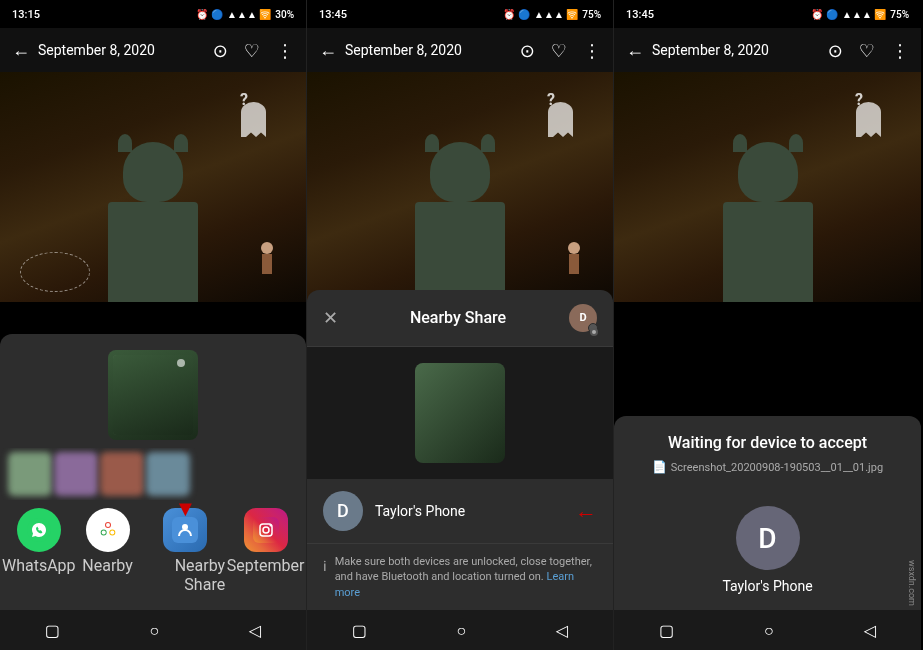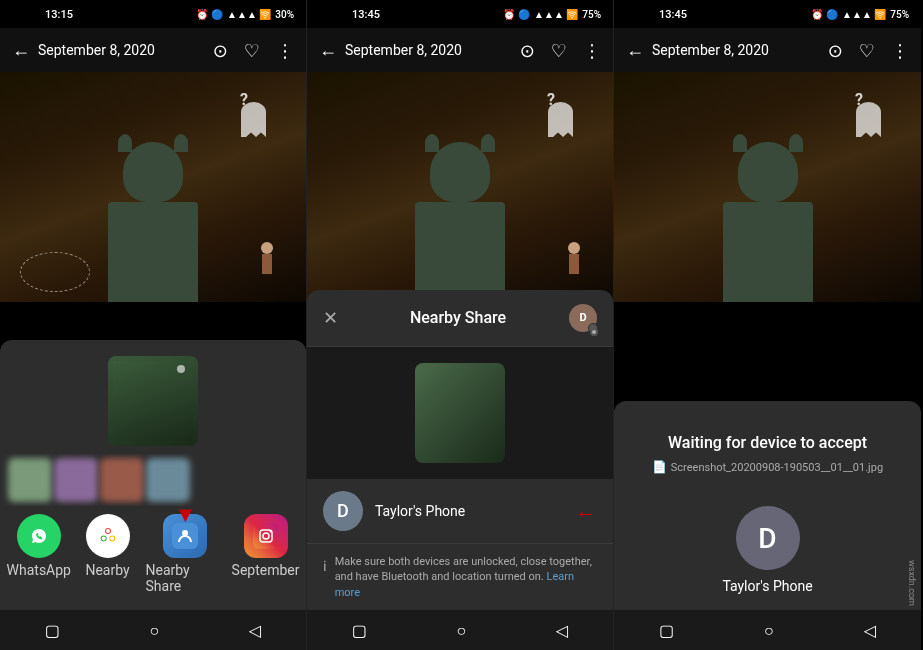--- a/index.html
+++ b/index.html
@@ -28,21 +28,21 @@
       background: #000;
       display: flex;
       align-items: center;
       justify-content: space-between;
       padding: 0 12px;
       font-size: 11px;
       color: #fff;
       font-weight: 500;
     }
 
-    .status-left { display: flex; align-items: center; gap: 4px; margin-left: 33px; }
+    .status-left { display: flex; align-items: center; gap: 4px; }
     .status-right { display: flex; align-items: center; gap: 3px; font-size: 10px; }
 
     .top-bar {
       height: 44px;
       background: #111;
       display: flex;
       align-items: center;
       padding: 0 12px;
       justify-content: space-between;
     }
@@ -123,22 +123,22 @@
       height: 44px;
       border-radius: 50%;
       display: flex;
       align-items: center;
       justify-content: center;
       font-size: 20px;
     }
 
     .share-app-label {
       color: #ccc;
-      font-size: 14px;
-      text-align: left;
+      font-size: 16px;
+      text-align: right;
     }
 
     
     .nearby-share-icon {
       background: linear-gradient(135deg, #4a90d9, #2a6ab0);
       border-radius: 12px;
       width: 44px;
       height: 44px;
       display: flex;
       align-items: center;
@@ -298,21 +298,21 @@
       background: #2d2d2d;
       border-radius: 12px 12px 0 0;
       overflow: hidden;
     }
 
     .waiting-title {
       color: #fff;
       font-size: 16px;
       font-weight: 500;
       text-align: center;
-      padding: 32px 16px 8px;
+      padding: 17px 16px 8px;
     }
 
     .waiting-filename {
       color: #aaa;
       font-size: 11px;
       text-align: center;
       padding: 0 16px 16px;
       display: flex;
       align-items: center;
       justify-content: center;

